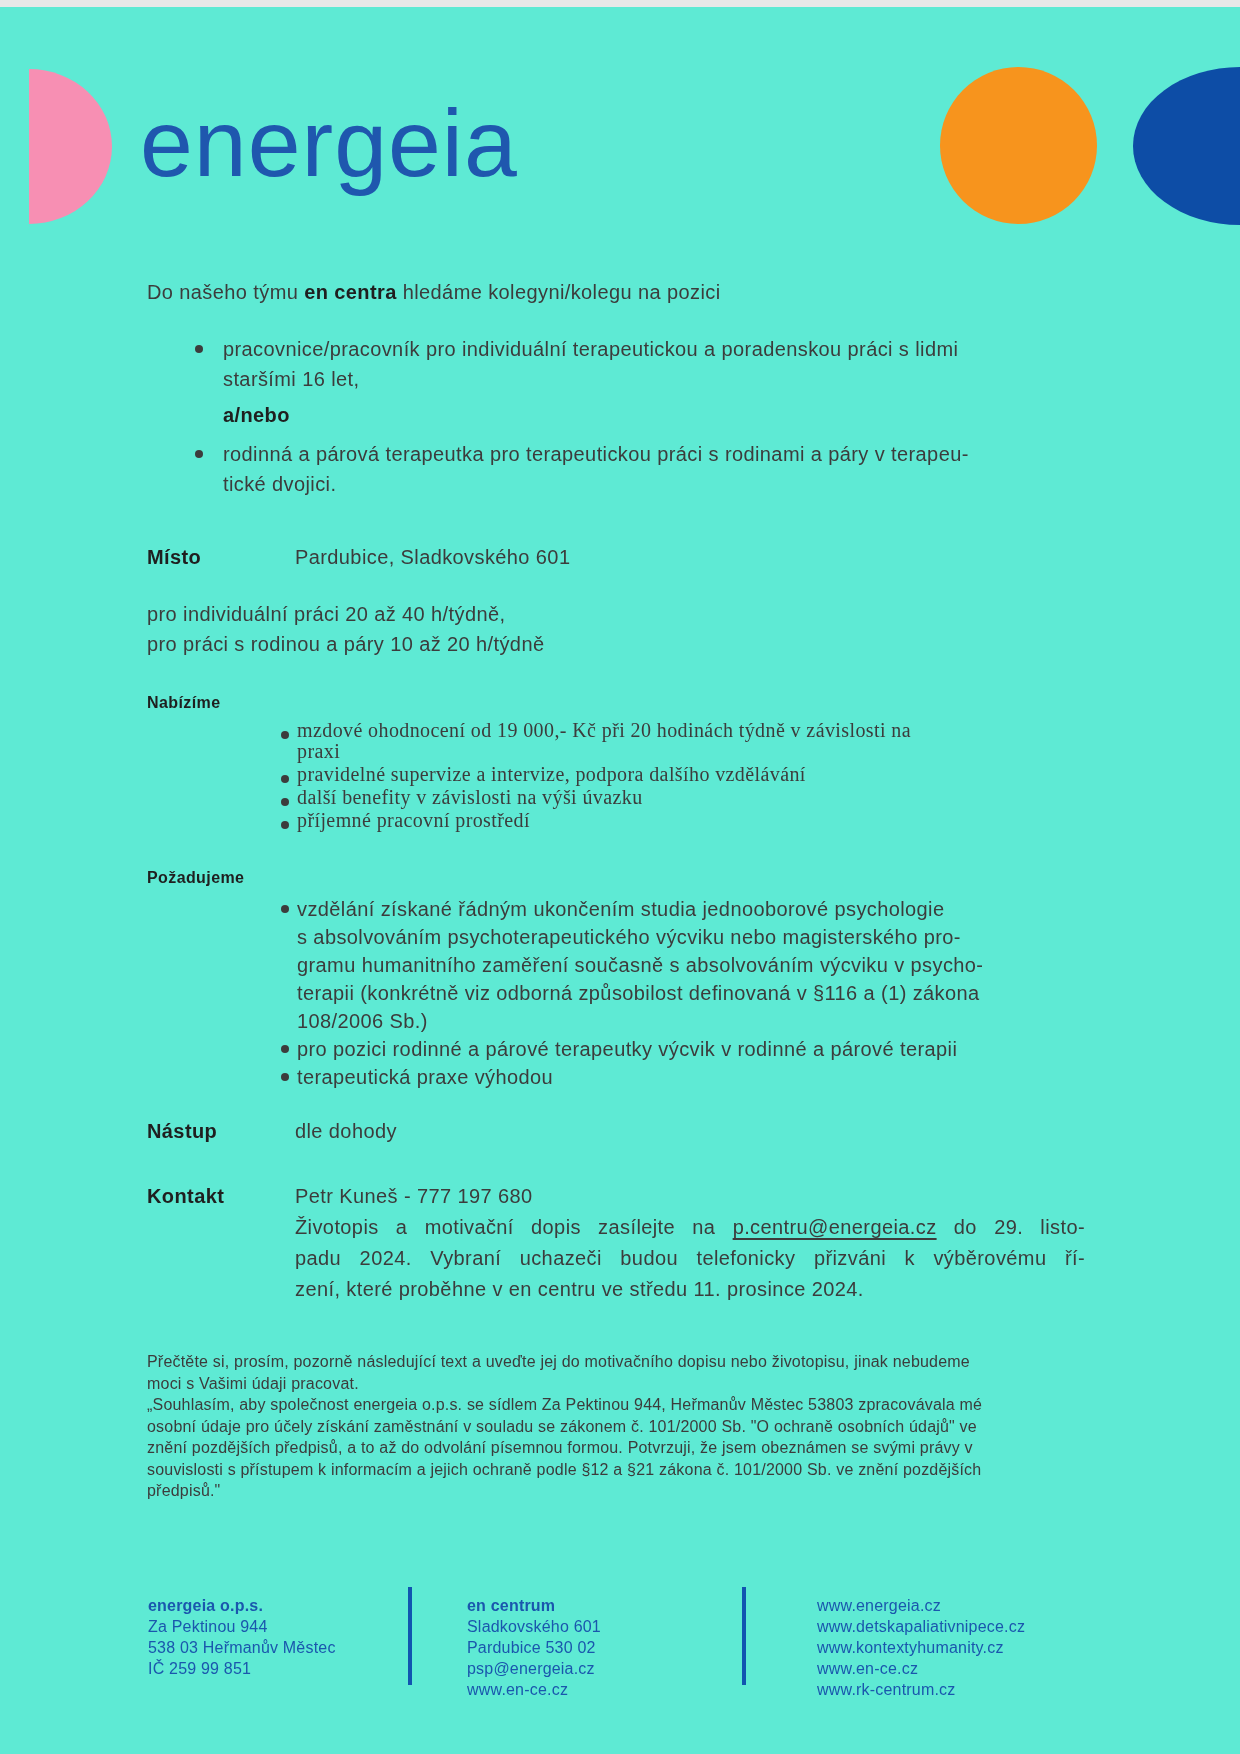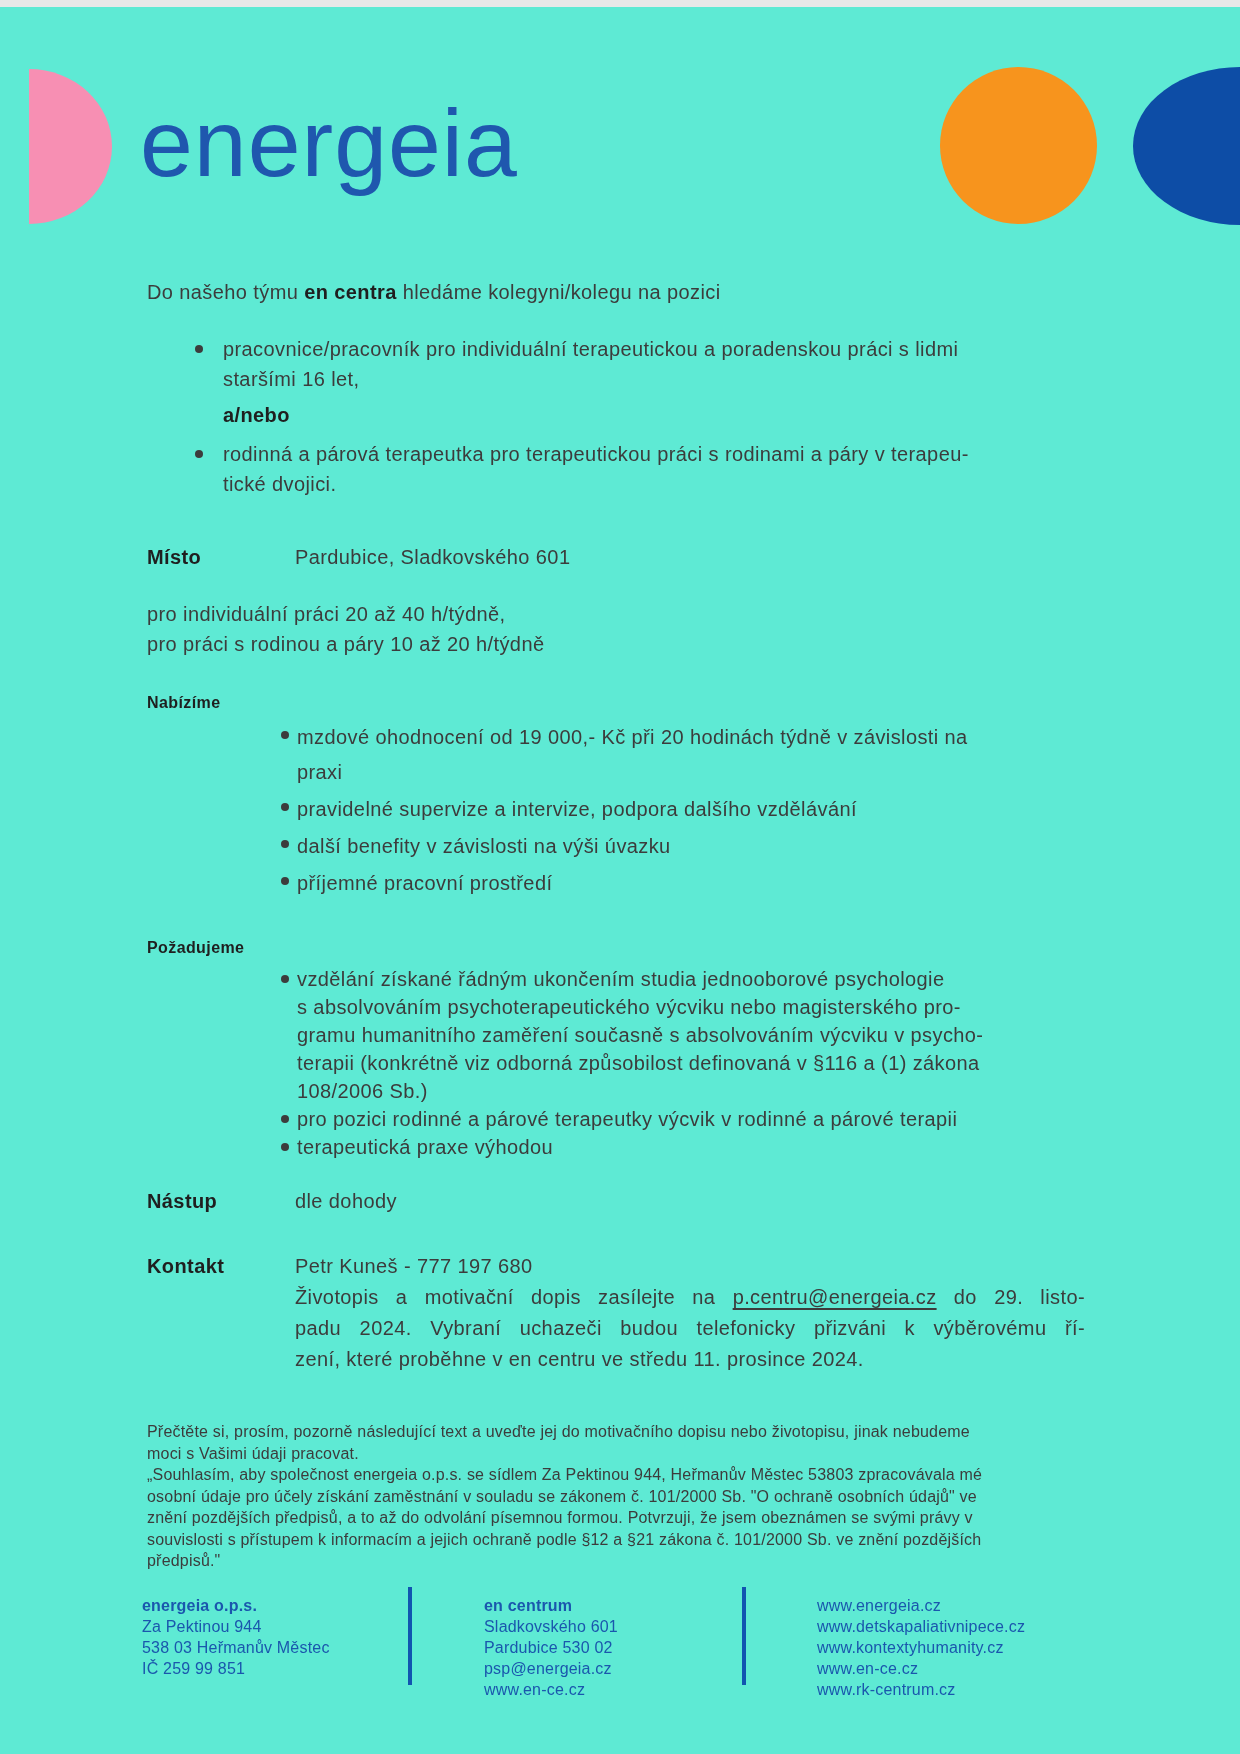--- a/index.html
+++ b/index.html
@@ -31,21 +31,21 @@
   .list-pos li{position:relative;}
   .list-pos li::before{content:"";position:absolute;left:-28px;top:11px;width:8px;height:8px;border-radius:50%;background:#3c3c3c;}
   .connector{margin:8px 0 0 76px;line-height:26px;font-weight:bold;}
   .list-pos.second{margin-top:11px;}
   .frow{display:flex;line-height:30px;}
   .flabel{width:148px;flex:none;font-weight:bold;}
   .row-misto{margin-top:43px;}
   .row-uvazek{margin-top:27px;}
   .sechead{margin:0;font-size:16px;line-height:30px;font-weight:bold;}
   .h-nabizime{margin-top:29px;}
-  .list-offer{margin:1px 0 0 0;padding:0 0 0 150px;line-height:35px;}
+  .list-offer{margin:1px 0 0 0;padding:0 0 0 150px;line-height:21px;font-family:Liberation Serif, serif;}
   .list-offer li{position:relative;margin-top:2px;}
   .list-offer li::before{content:"";position:absolute;left:-16px;top:11px;width:8px;height:8px;border-radius:50%;background:#3c3c3c;}
   .h-pozadujeme{margin-top:32px;}
   .list-req{margin:2px 0 0 0;padding:0 0 0 150px;line-height:28px;}
   .list-req li{position:relative;}
   .list-req li::before{content:"";position:absolute;left:-16px;top:10px;width:8px;height:8px;border-radius:50%;background:#3c3c3c;}
   .row-nastup{margin-top:25px;}
   .row-kontakt{margin-top:35px;align-items:flex-start;}
   .kontakt-value{width:790px;}
   .kline{line-height:31px;}
@@ -122,26 +122,26 @@
     </div>
 
     <div class="gdpr">
       <div>Přečtěte si, prosím, pozorně následující text a uveďte jej do motivačního dopisu nebo životopisu, jinak nebudeme<br>moci s Vašimi údaji pracovat.</div>
       <div>„Souhlasím, aby společnost energeia o.p.s. se sídlem Za Pektinou 944, Heřmanův Městec 53803 zpracovávala mé<br>osobní údaje pro účely získání zaměstnání v souladu se zákonem č. 101/2000 Sb. "O ochraně osobních údajů" ve<br>znění pozdějších předpisů, a to až do odvolání písemnou formou. Potvrzuji, že jsem obeznámen se svými právy v<br>souvislosti s přístupem k informacím a jejich ochraně podle §12 a §21 zákona č. 101/2000 Sb. ve znění pozdějších<br>předpisů."</div>
     </div>
 
   </div>
 
   <div class="footer" style="color: rgb(26, 87, 173);">
-    <div class="fcol" style="left:142px;">
+    <div class="fcol" style="left:148px;">
       <div class="ftitle">energeia o.p.s.</div>
       <div>Za Pektinou 944<br>538 03 Heřmanův Městec<br>IČ 259 99 851</div>
     </div>
     <div class="fdiv" style="left: 408px; background: rgb(17, 85, 176);"></div>
-    <div class="fcol" style="left:484px;">
+    <div class="fcol" style="left:467px;">
       <div class="ftitle">en centrum</div>
       <div>Sladkovského 601<br>Pardubice 530 02<br>psp@energeia.cz<br>www.en-ce.cz</div>
     </div>
     <div class="fdiv" style="left: 742px; background: rgb(17, 85, 176);"></div>
     <div class="fcol" style="left:817px;">
       <div>www.energeia.cz<br>www.detskapaliativnipece.cz<br>www.kontextyhumanity.cz<br>www.en-ce.cz<br>www.rk-centrum.cz</div>
     </div>
   </div>
 
 </div>

